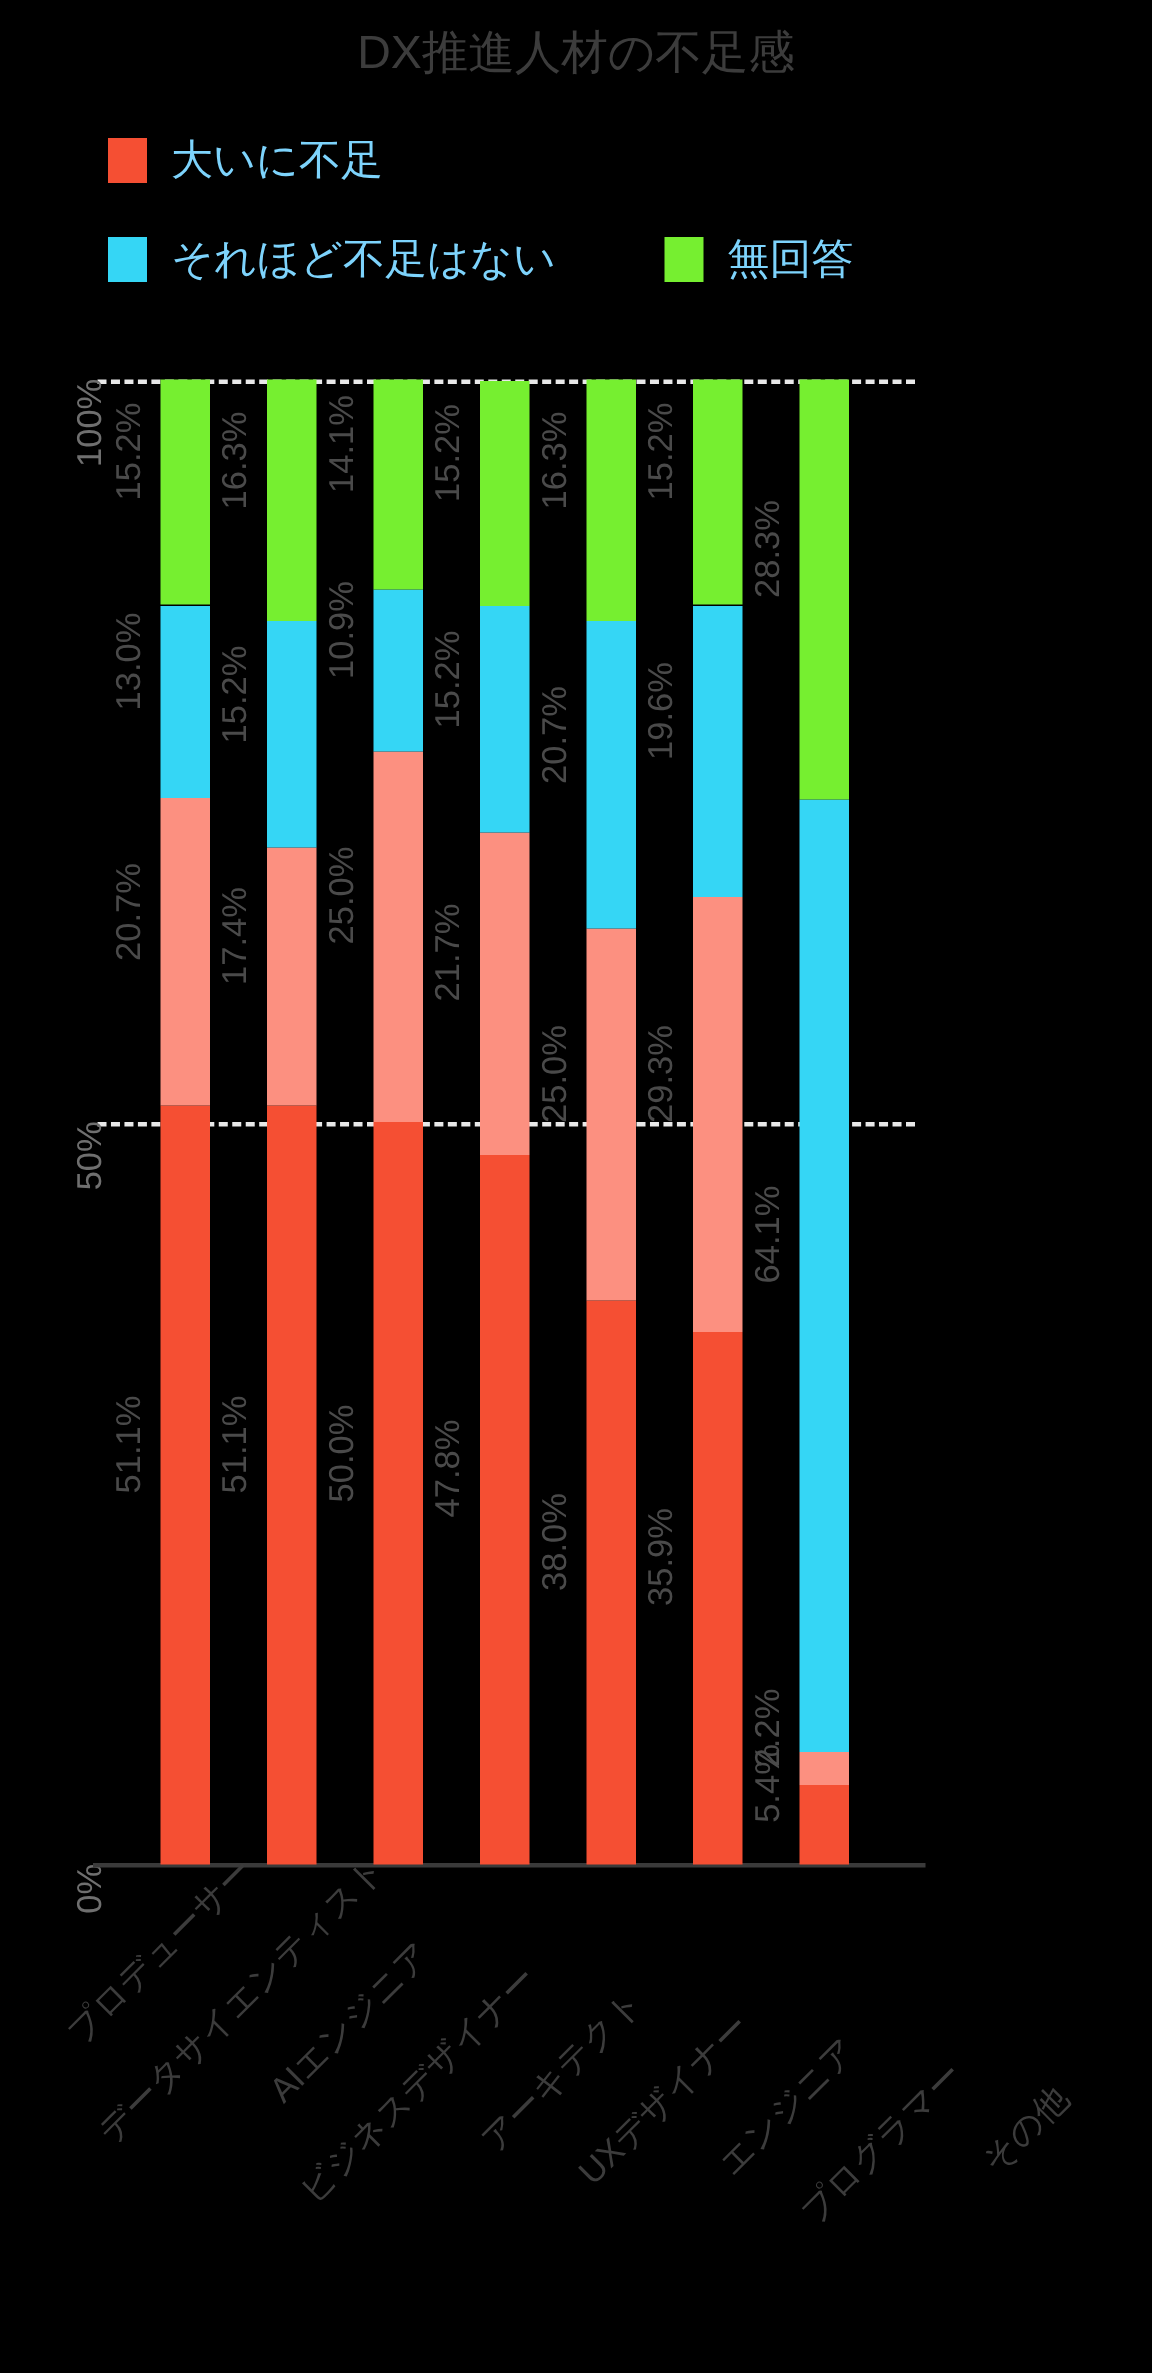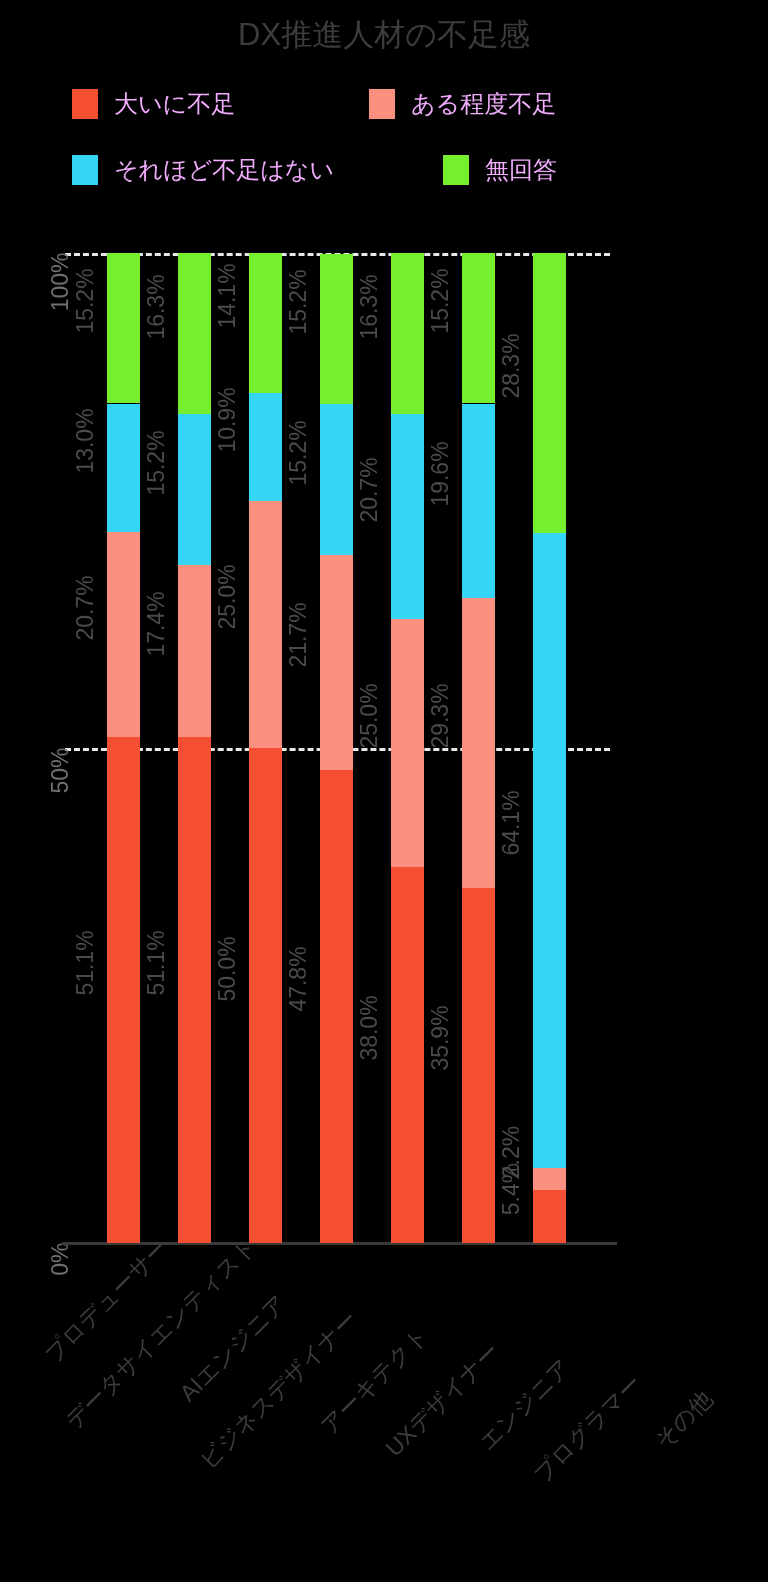--- a/index.html
+++ b/index.html
@@ -43,22 +43,22 @@
     align-items: center;
     white-space: nowrap;
   }
   .legend-swatch {
     width: 26px;
     height: 30px;
     display: inline-block;
     flex: 0 0 auto;
   }
   .legend-label {
-    font-size: 24px;
-    color: #f0abfc;
+    font-size: 28px;
+    color: #7dd3fc;
     margin-left: 16px;
   }
   #legend-item-0 { left: 0px;   top: 2px; }
   #legend-item-1 { left: 297px; top: 2px; }
   #legend-item-2 { left: 0px;   top: 68px; align-items: center; }
   #legend-item-3 { left: 371px; top: 68px; }
 
   
   #plot {
     position: absolute;
@@ -140,24 +140,20 @@
 
 <div id="chart-title">DX推進人材の不足感</div>
 
 <div id="legend">
 
   <div class="legend-item" id="legend-item-0">
     <span class="legend-swatch" style="background:#f54f33"></span>
     <span class="legend-label">大いに不足</span>
   </div>
 
-  <div class="legend-item" id="legend-item-1">
-    <span class="legend-swatch" style="background:#fc9080"></span>
-    <span class="legend-label">ある程度不足</span>
-  </div>
 
   <div class="legend-item" id="legend-item-2">
     <span class="legend-swatch" style="background:#35d6f5"></span>
     <span class="legend-label">それほど不足はない</span>
   </div>
 
   <div class="legend-item" id="legend-item-3">
     <span class="legend-swatch" style="background:#76ef30"></span>
     <span class="legend-label">無回答</span>
   </div>

